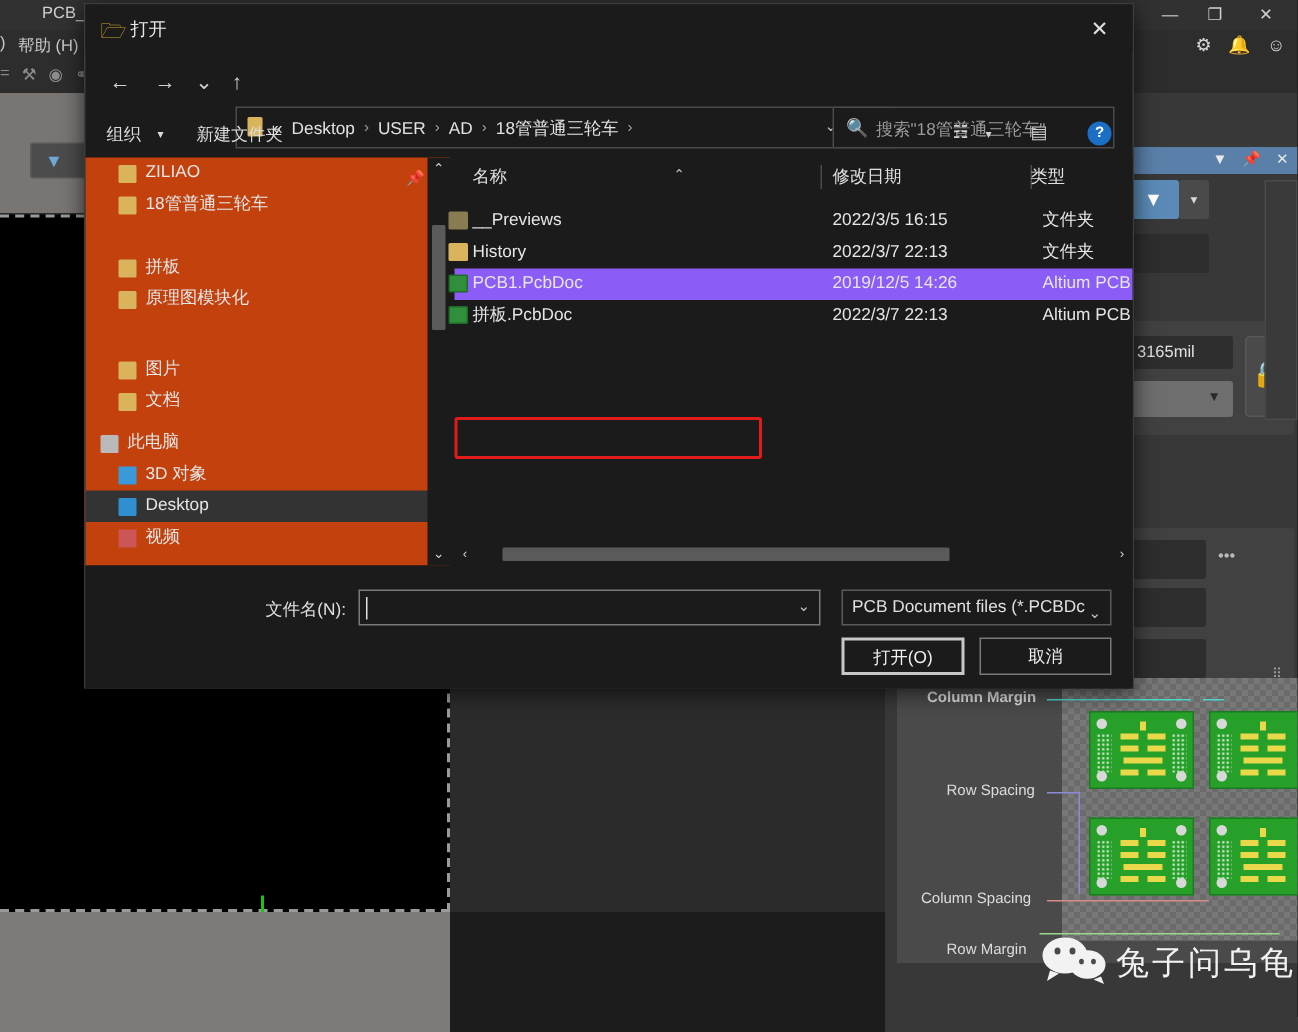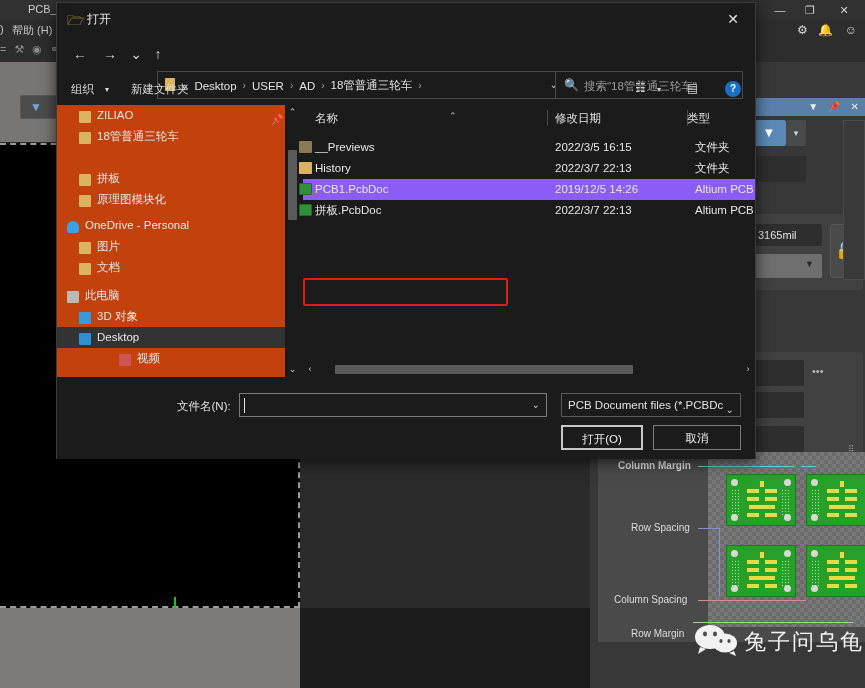--- a/index.html
+++ b/index.html
@@ -618,39 +618,36 @@
         </div>
         <div class="tree-row" style="top:21px;">
           <span style="margin-left:22px;"><span class="tree-ico ico-folder"></span></span><span>18管普通三轮车</span>
         </div>
         <div class="tree-row" style="top:63px;">
           <span style="margin-left:22px;"><span class="tree-ico ico-folder"></span></span><span>拼板</span>
         </div>
         <div class="tree-row" style="top:84px;">
           <span style="margin-left:22px;"><span class="tree-ico ico-folder"></span></span><span>原理图模块化</span>
         </div>
-        <div class="tree-row" style="top:110px;">
-          <span style="margin-left:10px;"><span class="tree-ico ico-cloud"></span></span><span>OneDrive - Personal</span>
-        </div>
         <div class="tree-row" style="top:131px;">
           <span style="margin-left:22px;"><span class="tree-ico ico-folder"></span></span><span>图片</span>
         </div>
         <div class="tree-row" style="top:152px;">
           <span style="margin-left:22px;"><span class="tree-ico ico-folder"></span></span><span>文档</span>
         </div>
         <div class="tree-row" style="top:180px;">
           <span style="margin-left:10px;"><span class="tree-ico ico-pc"></span></span><span>此电脑</span>
         </div>
         <div class="tree-row" style="top:201px;">
           <span style="margin-left:22px;"><span class="tree-ico ico-3d"></span></span><span>3D 对象</span>
         </div>
         <div class="tree-row sel" style="top:222px;">
           <span style="margin-left:22px;"><span class="tree-ico ico-desktop"></span></span><span>Desktop</span>
         </div>
-        <div class="tree-row" style="top:243px;margin-left:40px;">
+        <div class="tree-row" style="top:243px;">
           <span style="margin-left:22px;"><span class="tree-ico ico-video"></span></span><span>视频</span>
         </div>
 
         <div class="nav-scrollbar">
           <span class="nav-sb-up">⌃</span>
           <div class="nav-sb-thumb"></div>
           <span class="nav-sb-down">⌄</span>
         </div>
       </div>
 

